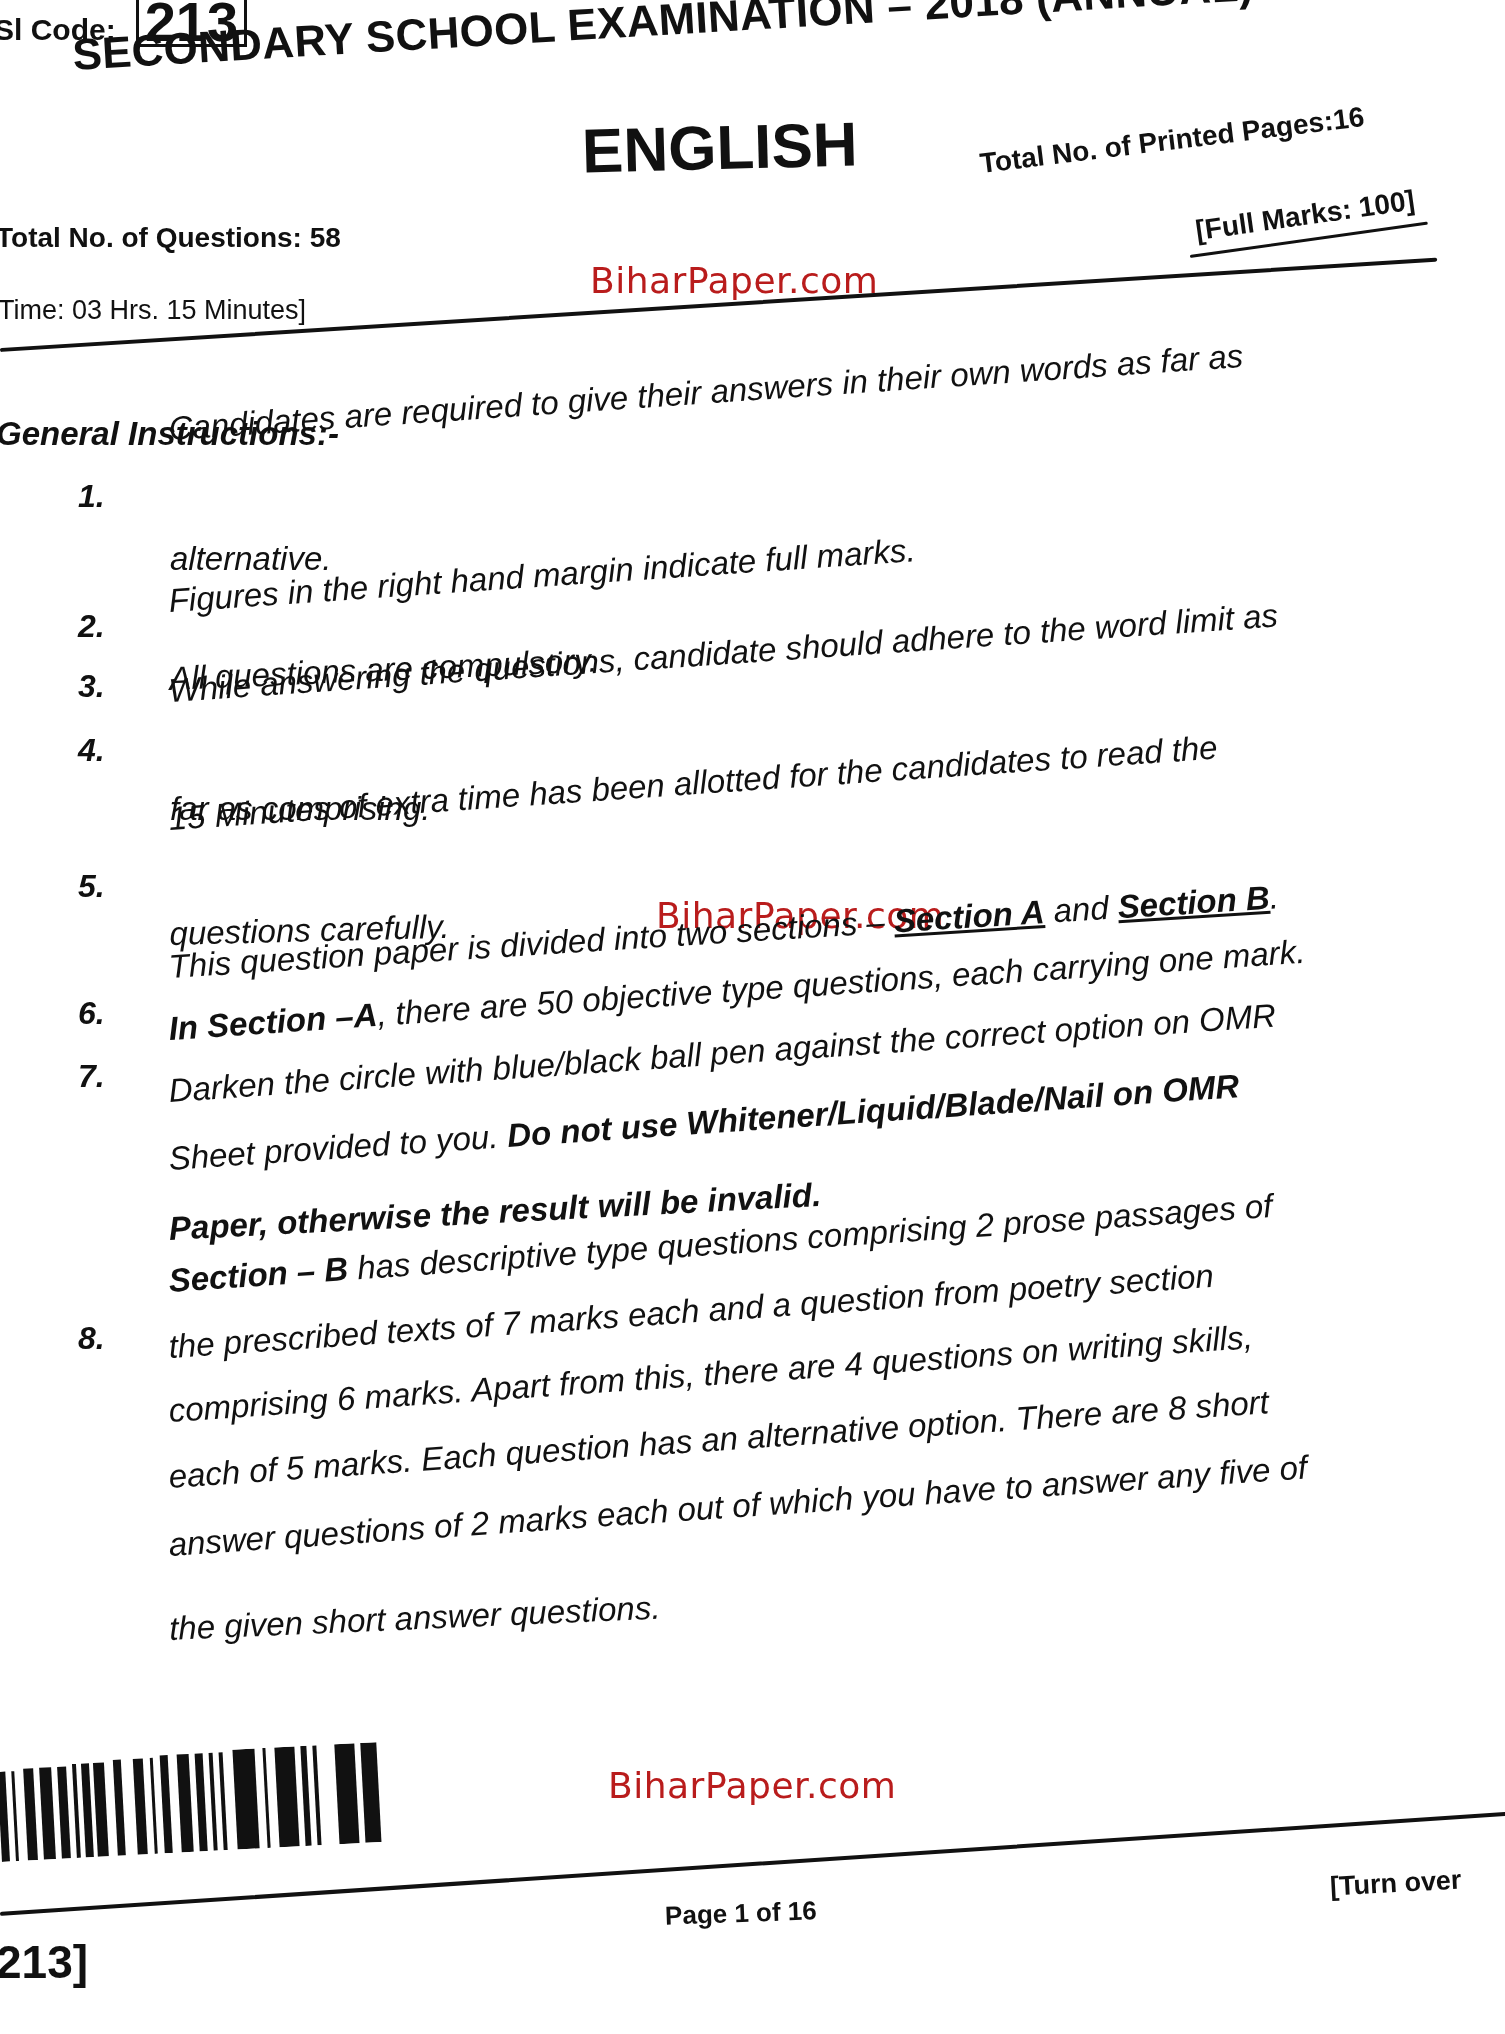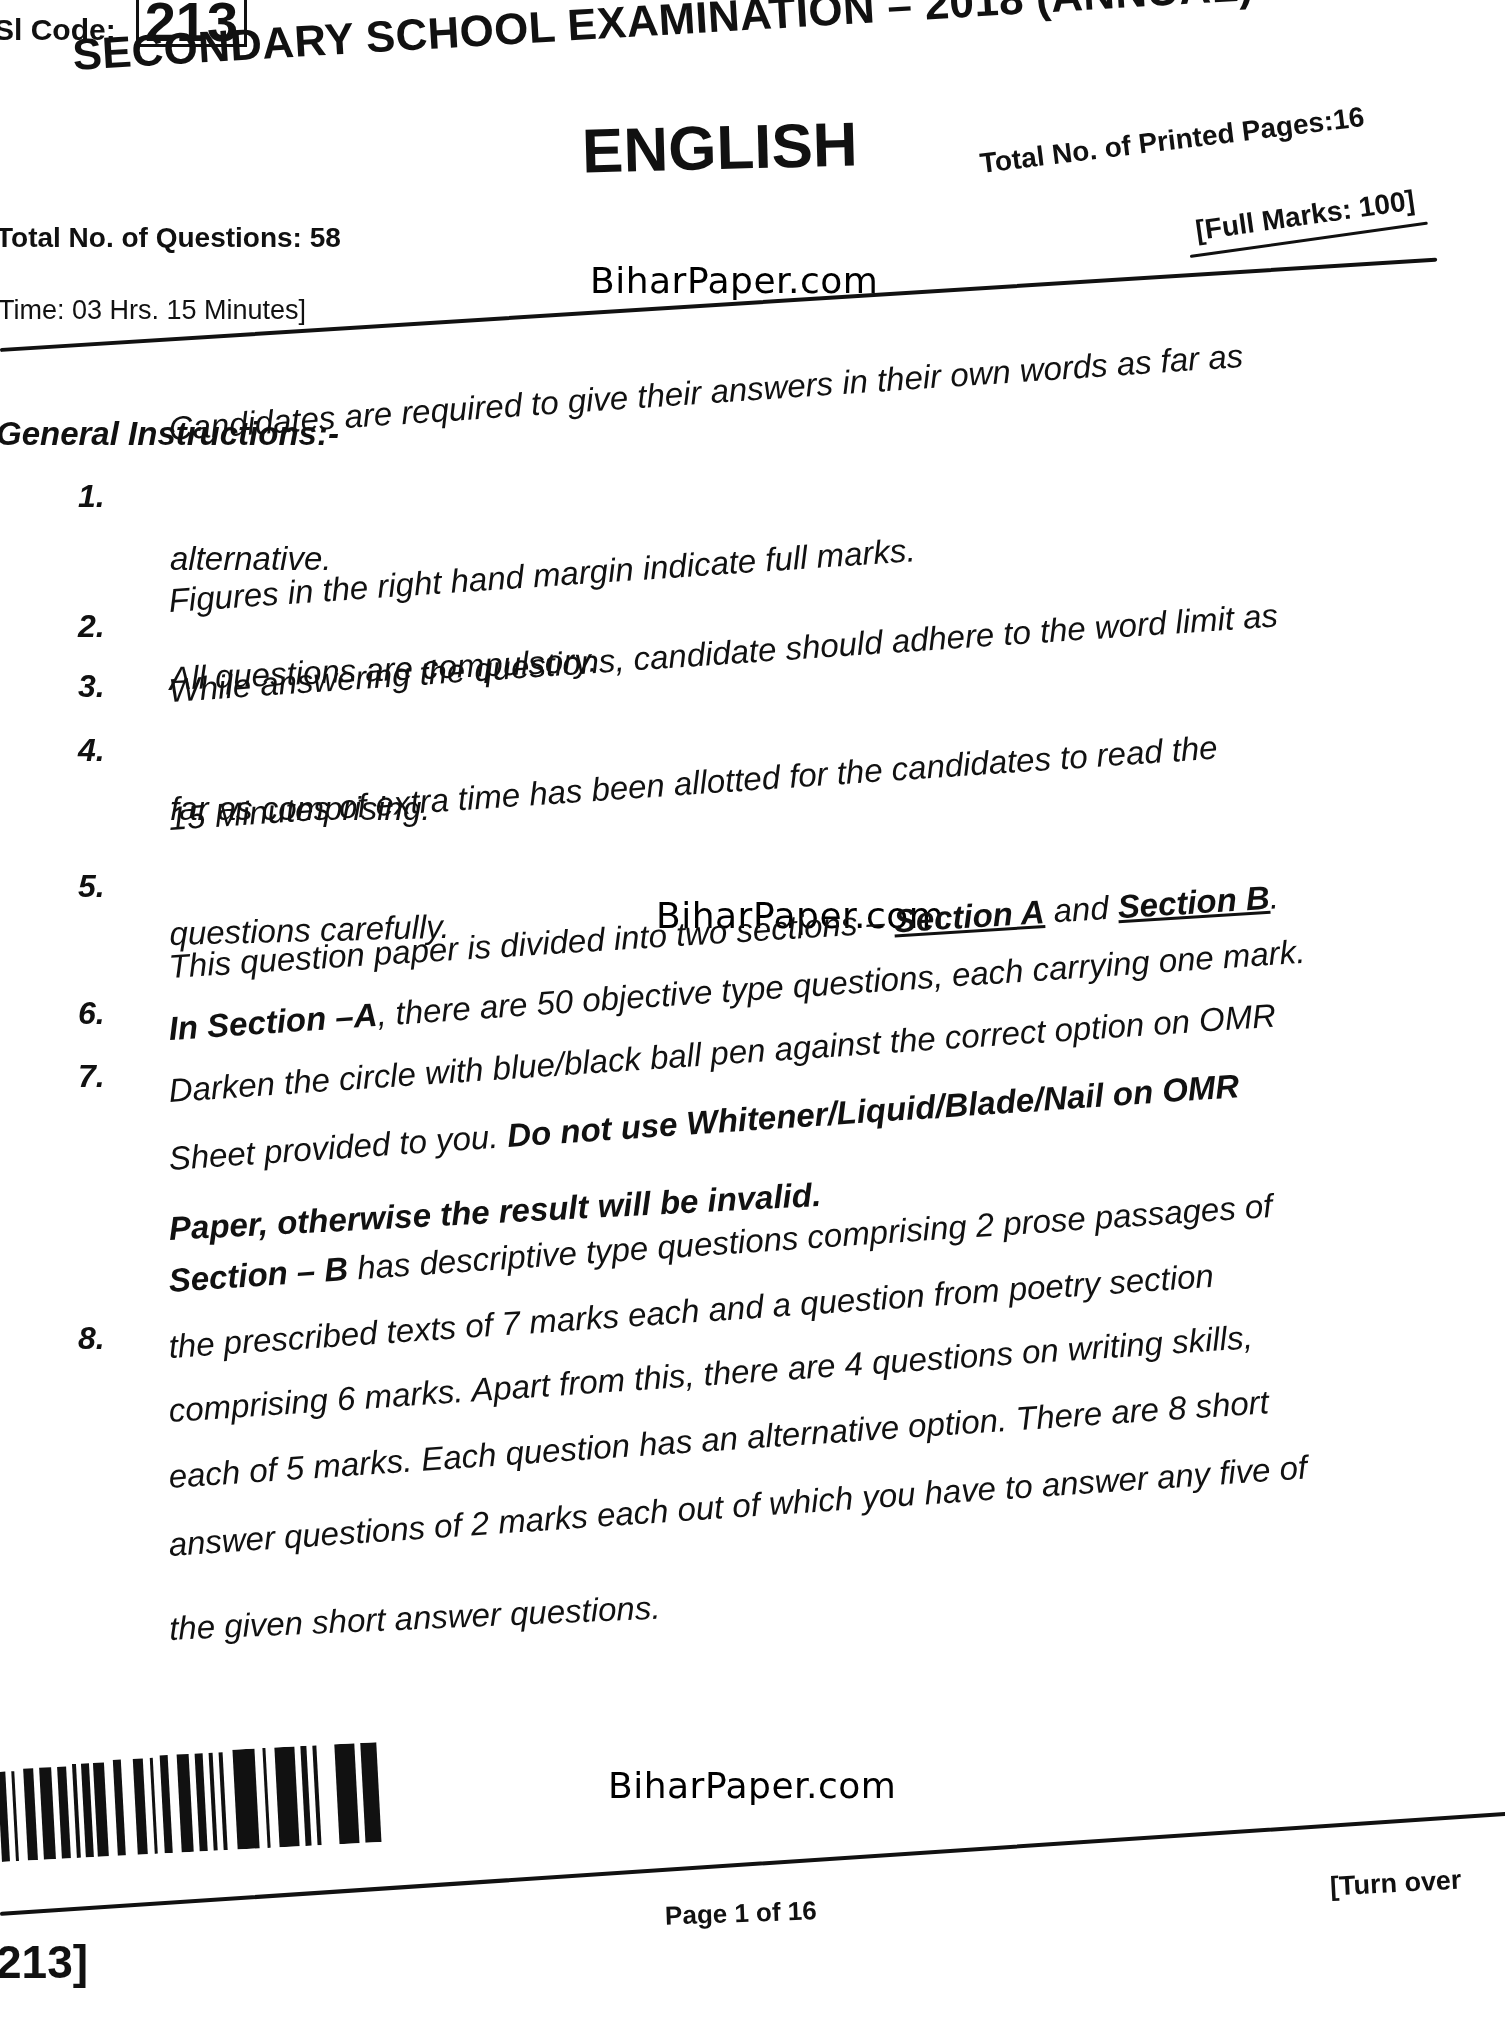--- a/index.html
+++ b/index.html
@@ -1,19 +1,19 @@
 <!DOCTYPE html>
 <html><head>
 <meta charset="utf-8">
 <style>
   html, body { margin: 0; padding: 0; background: #ffffff; }
   body { width: 1505px; height: 2034px; position: relative; overflow: hidden; color: #111; font-family: "Liberation Sans", sans-serif; }
   .abs { position: absolute; white-space: nowrap; }
   .bold { font-weight: bold; }
-  .wm { font-family: "DejaVu Sans", sans-serif; font-size: 36px; color: #000000; letter-spacing: 0.5px; }
+  .wm { font-family: "DejaVu Sans", sans-serif; font-size: 36px; color: #b91c1c; letter-spacing: 0.5px; }
 
   
   #sl-code { left: -6px; top: 0px; font-size: 30px; font-weight: bold; }
   #sl-code .box { display: inline-block; border-left: 3px solid #111; border-right: 3px solid #111; border-bottom: 3px solid #111; padding: 0 6px; font-size: 56px; line-height: 44px; vertical-align: bottom; margin-left: 20px; }
   #exam-title { left: 74px; top: 30px; font-size: 44px; font-weight: bold; transform-origin: left bottom; transform: rotate(-3.4deg); letter-spacing: 0.3px; }
   #subject { left: 582px; top: 112px; font-size: 62px; font-weight: bold; transform: rotate(-1.5deg); }
   #pages { left: 982px; top: 148px; font-size: 28px; font-weight: bold; transform-origin: left bottom; transform: rotate(-7deg); }
   #marks { left: 1198px; top: 215px; font-size: 28px; font-weight: bold; transform-origin: left bottom; transform: rotate(-8deg); }
   #questions { left: -4px; top: 222px; font-size: 28px; font-weight: bold; }
   #time { left: -2px; top: 295px; font-size: 27px; }

